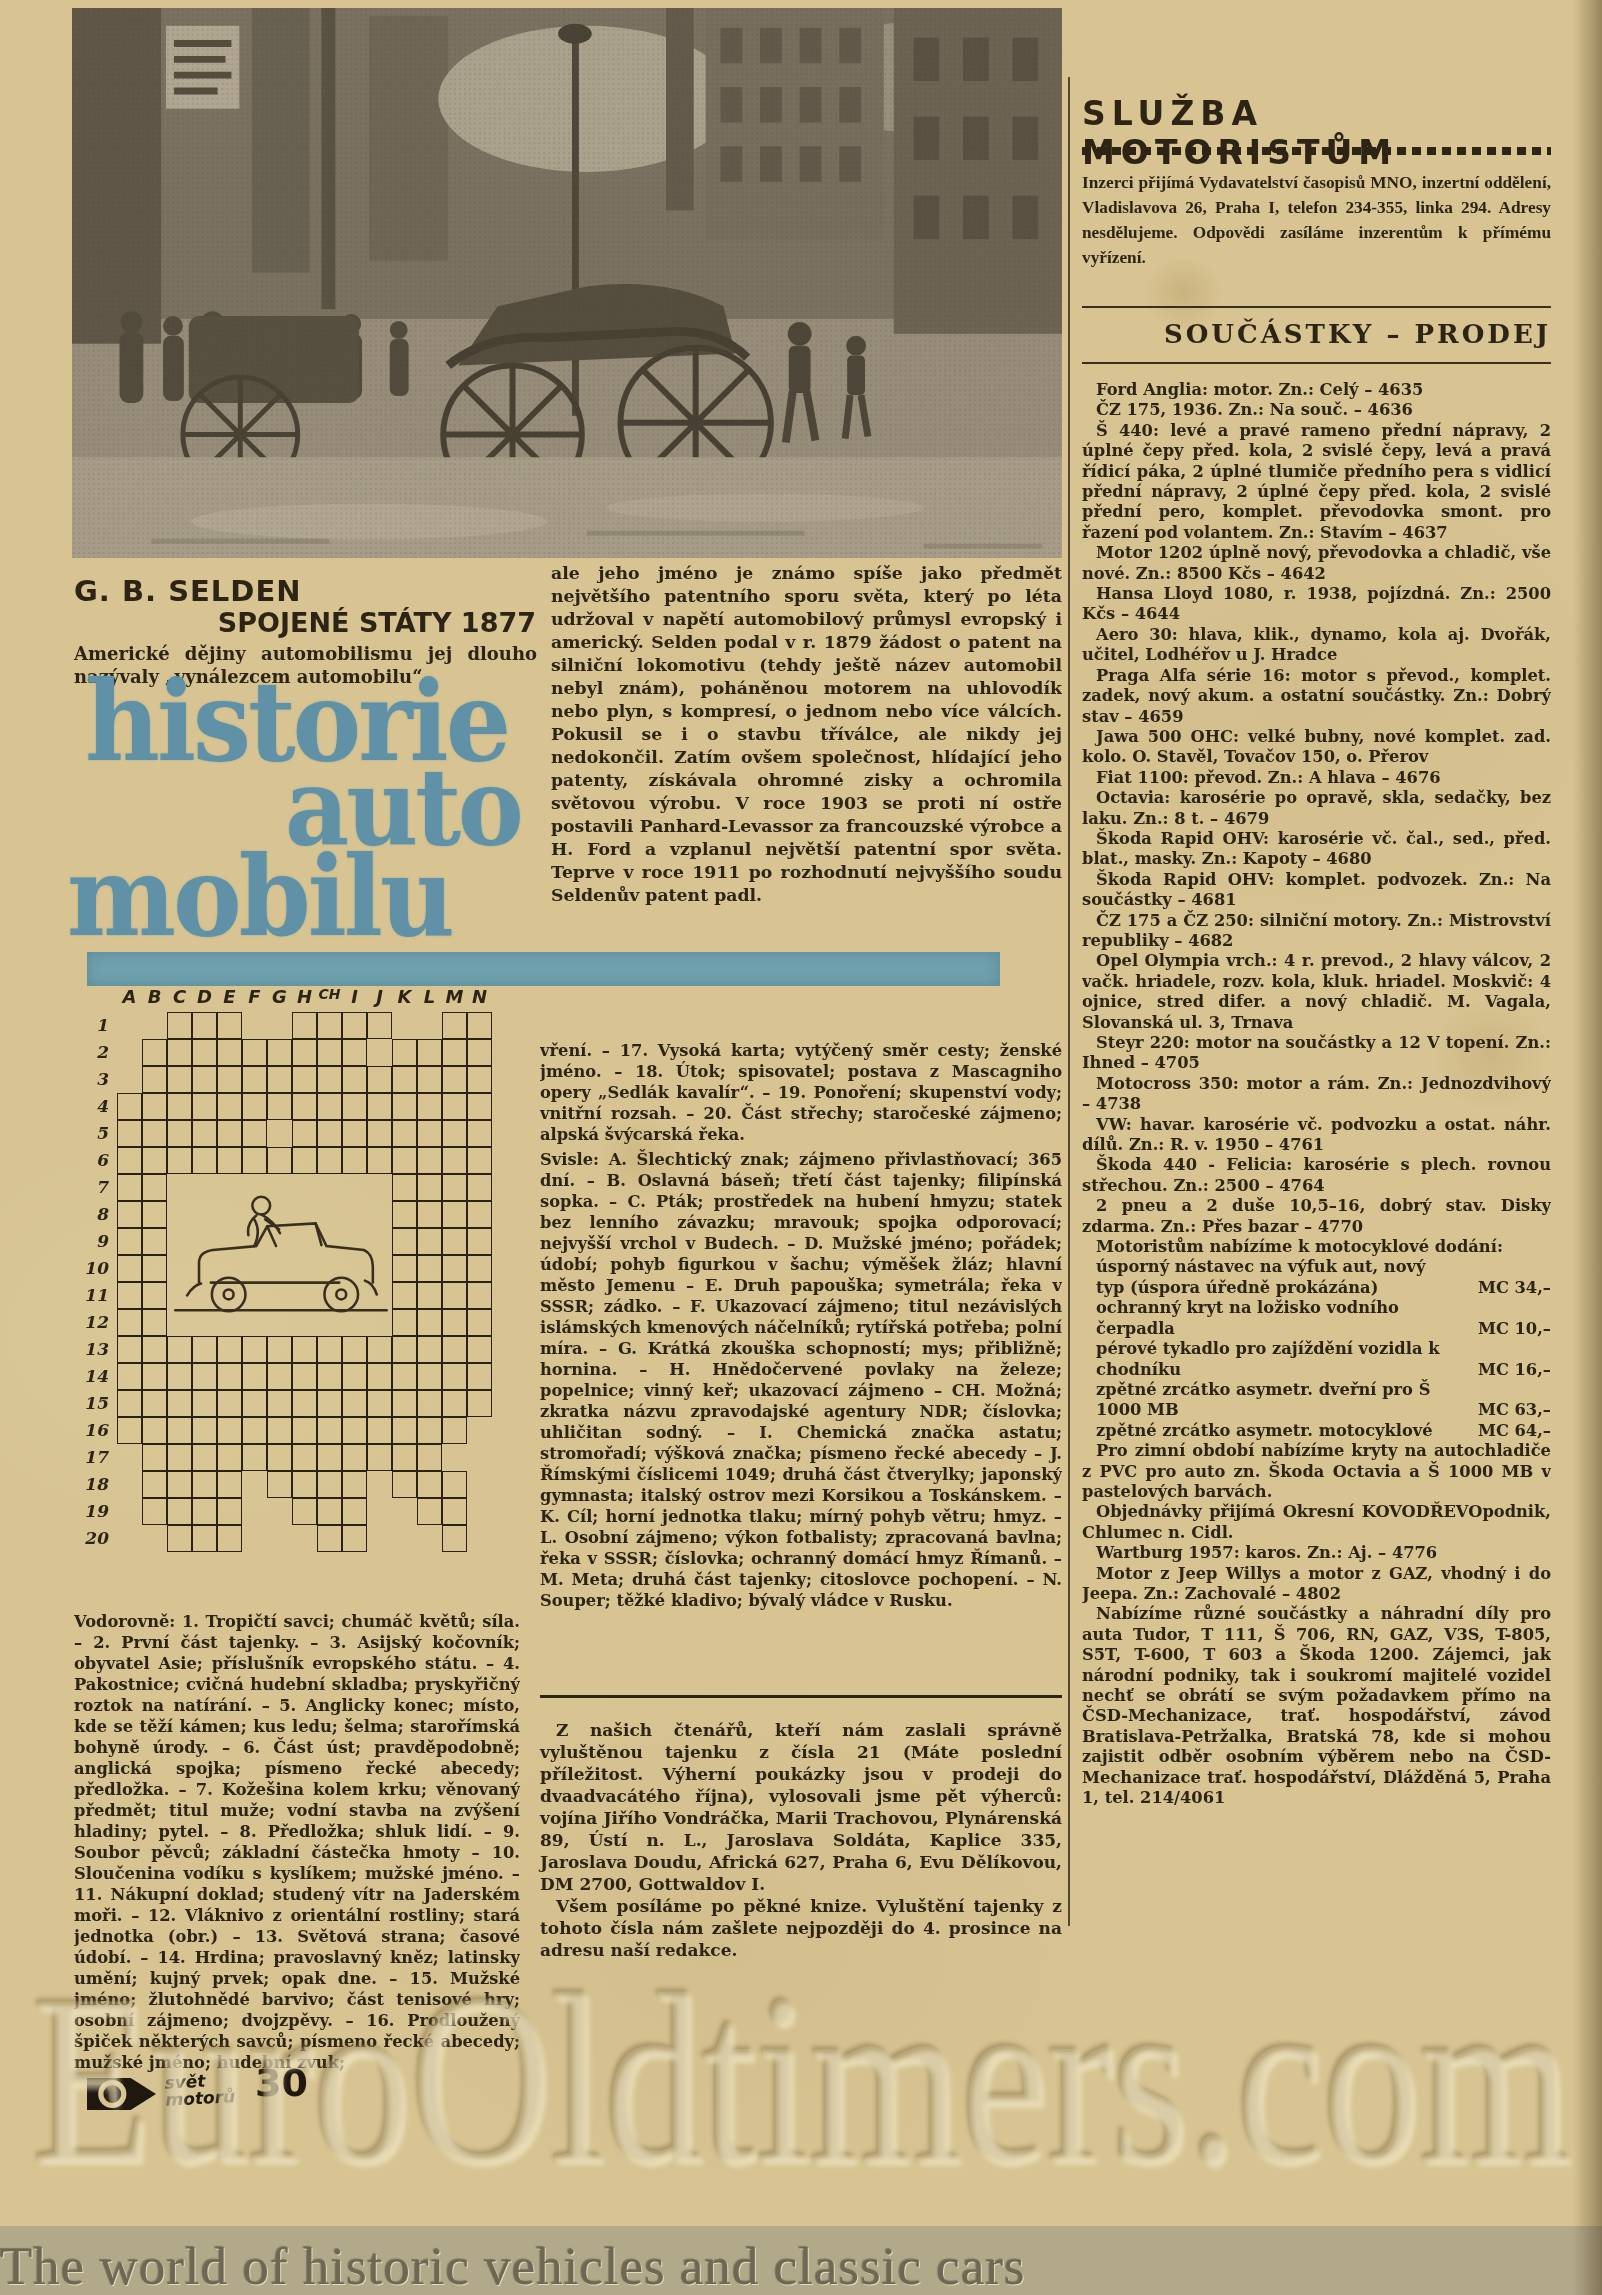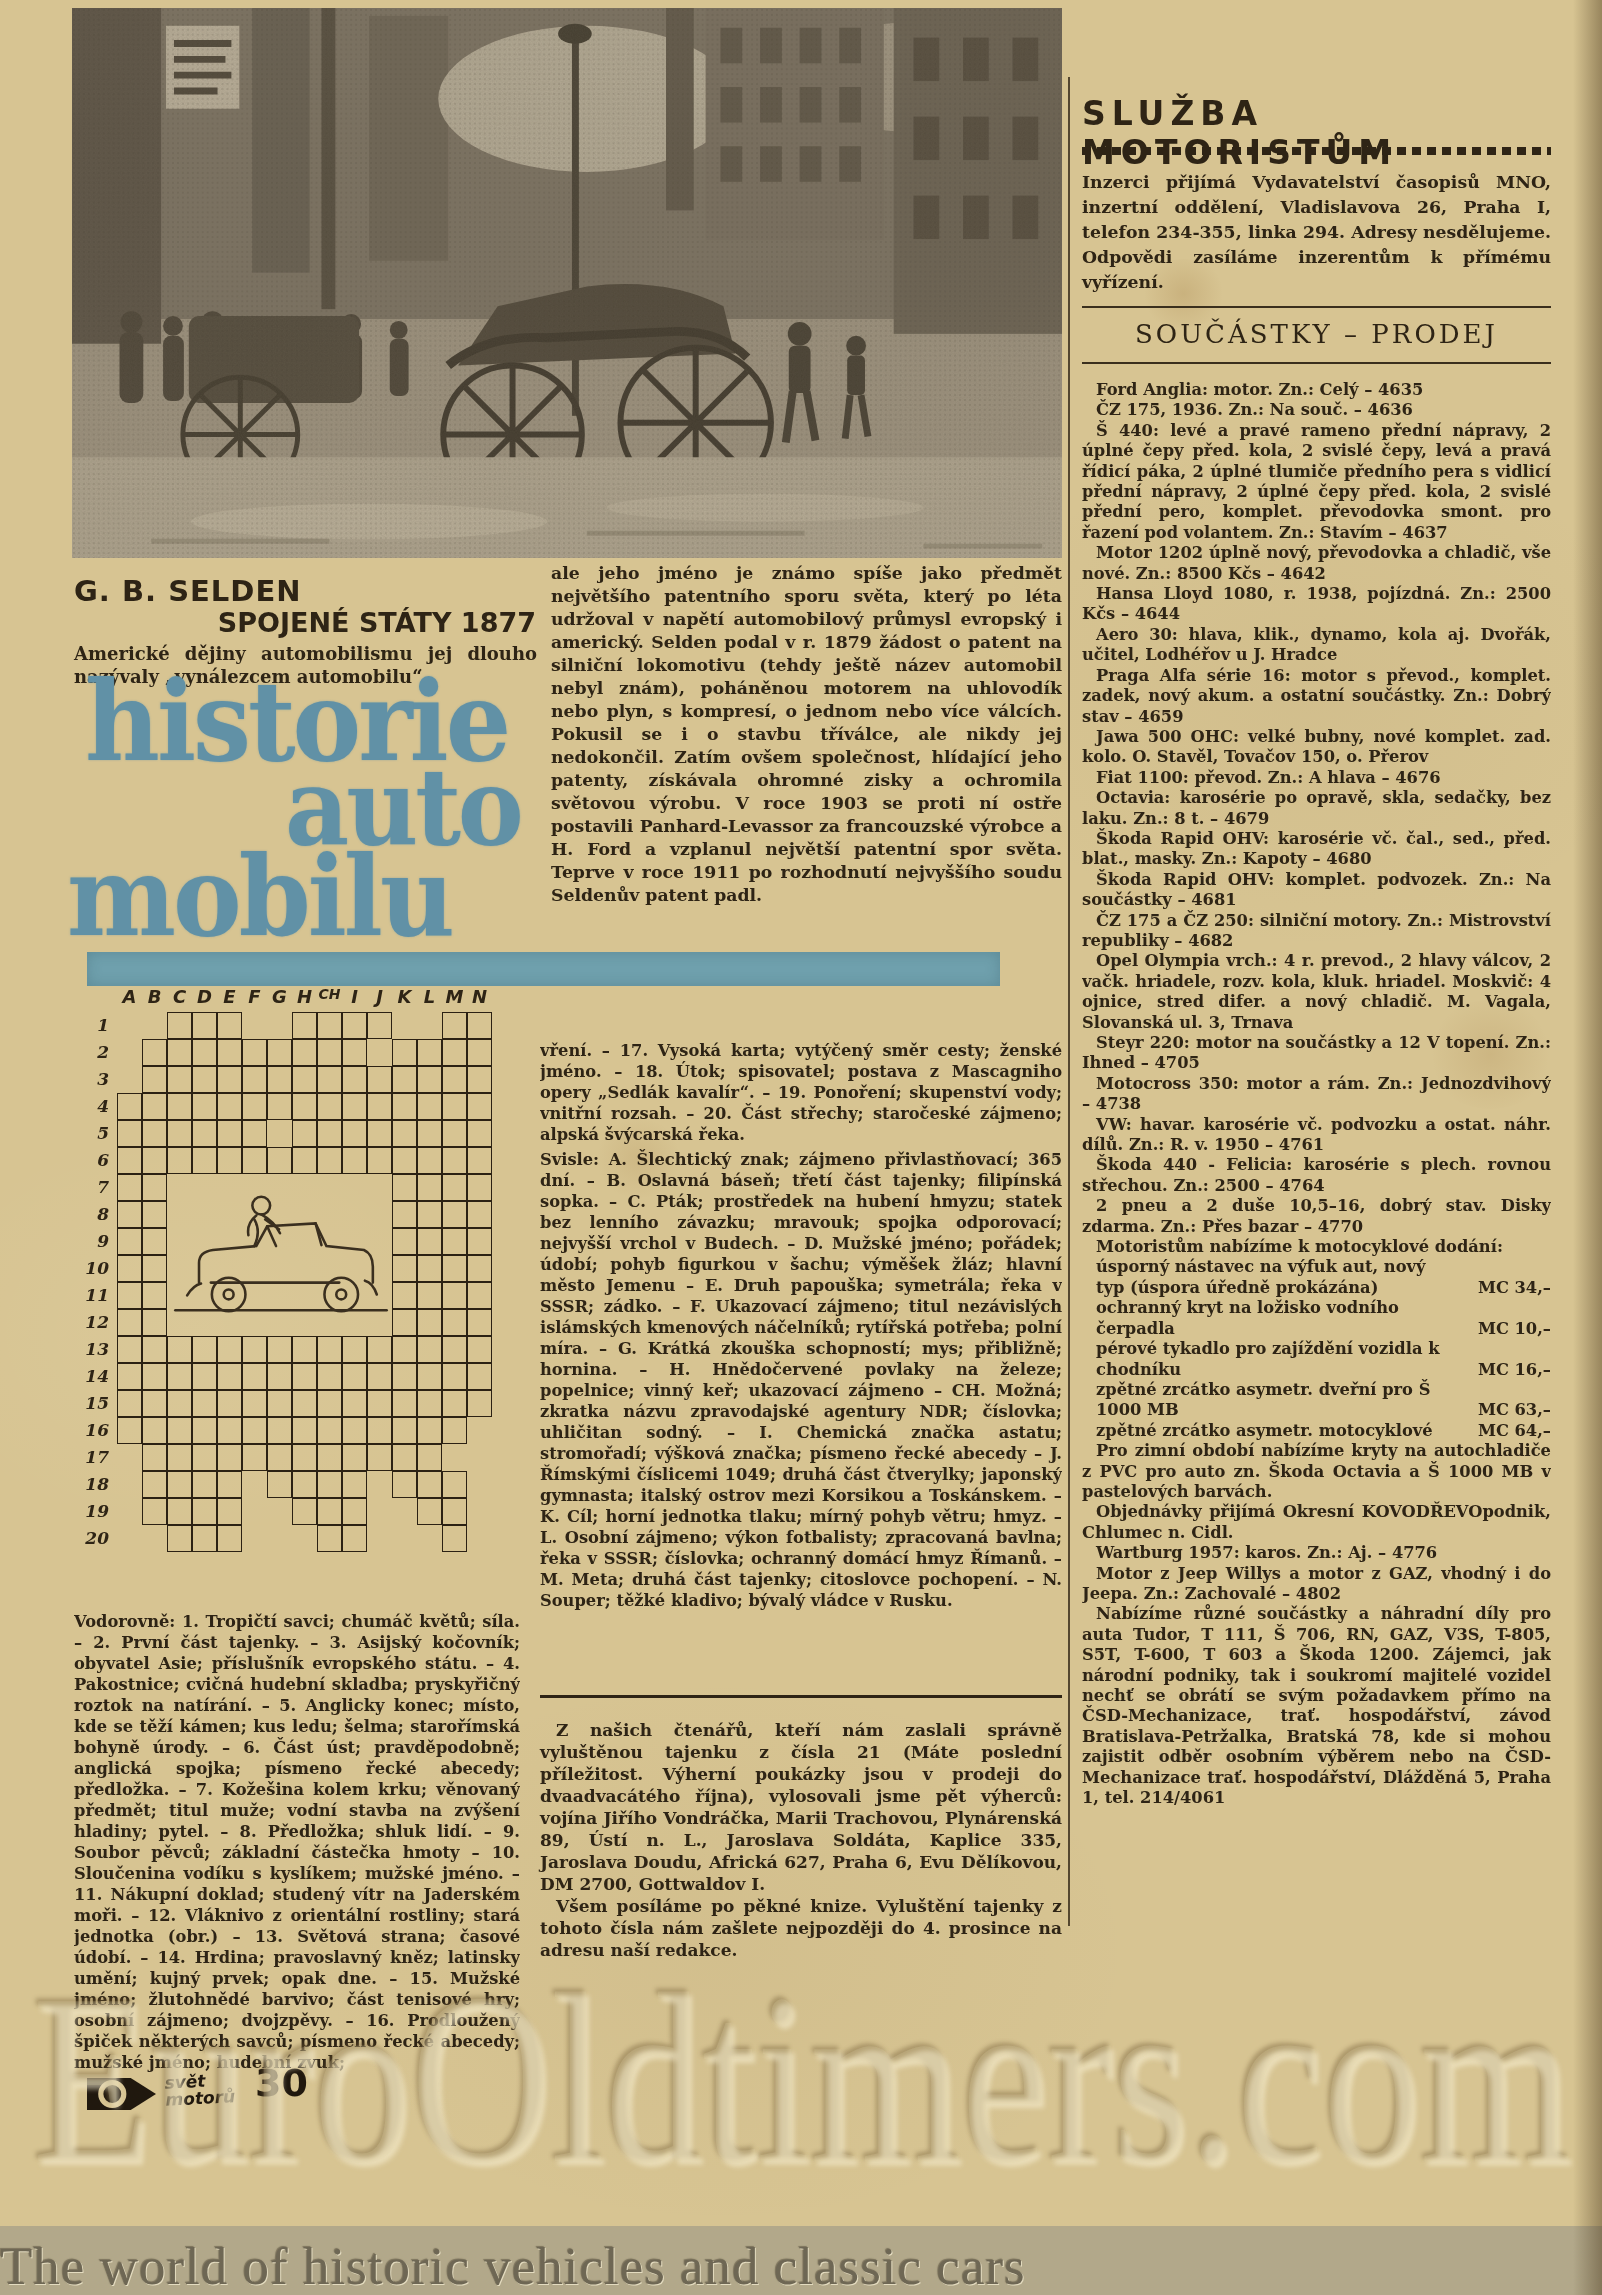--- a/index.html
+++ b/index.html
@@ -54,24 +54,24 @@
   #readers{left:540px;top:1719px;width:522px;font-size:17px;line-height:22px;font-weight:bold;
           text-align:justify;z-index:2;}
   #readers p{margin:0;text-indent:16px;}
   
   #v-divider{left:1068px;top:77px;width:2px;height:1849px;background:rgba(40,30,15,0.75);z-index:2;}
   #ads-header{left:1082px;top:94px;width:469px;font-family:"DejaVu Sans",sans-serif;font-weight:bold;
           font-size:33px;letter-spacing:6px;z-index:2;}
   #ads-dashes{left:1082px;top:147px;width:469px;height:8px;z-index:2;
           background:repeating-linear-gradient(90deg,#2e2415 0 9px,transparent 9px 15px);}
   #ads-intro{left:1082px;top:170px;width:469px;font-size:17.3px;line-height:25px;font-weight:bold;
-          text-align:justify;z-index:2;}
+          text-align:justify;z-index:2;font-family:Liberation Serif, serif;}
   .rule{height:2px;background:#3a2f1d;z-index:2;}
   #rule1{left:1082px;top:306px;width:469px;}
-  #section-header{left:1082px;top:319px;width:469px;text-align:center;font-weight:normal;font-size:26px;
+  #section-header{left:1082px;top:319px;width:469px;text-align:right;font-weight:bold;font-size:26px;
           letter-spacing:3px;z-index:2;}
   #rule2{left:1082px;top:362px;width:469px;}
   #ads-list{left:1082px;top:380px;width:469px;height:1594px;overflow:hidden;z-index:2;
           font-size:16.3px;line-height:20.4px;font-weight:bold;text-align:justify;}
   .ad{margin:0;text-indent:14px;}
   .ad.price-row{text-indent:0;padding-left:14px;padding-right:95px;position:relative;text-align:left;}
   .price{position:absolute;right:0;bottom:0;white-space:nowrap;}
   
   #logo{left:84px;top:2071px;width:75px;height:46px;z-index:2;}
   #logo svg{width:100%;height:100%;display:block;}

